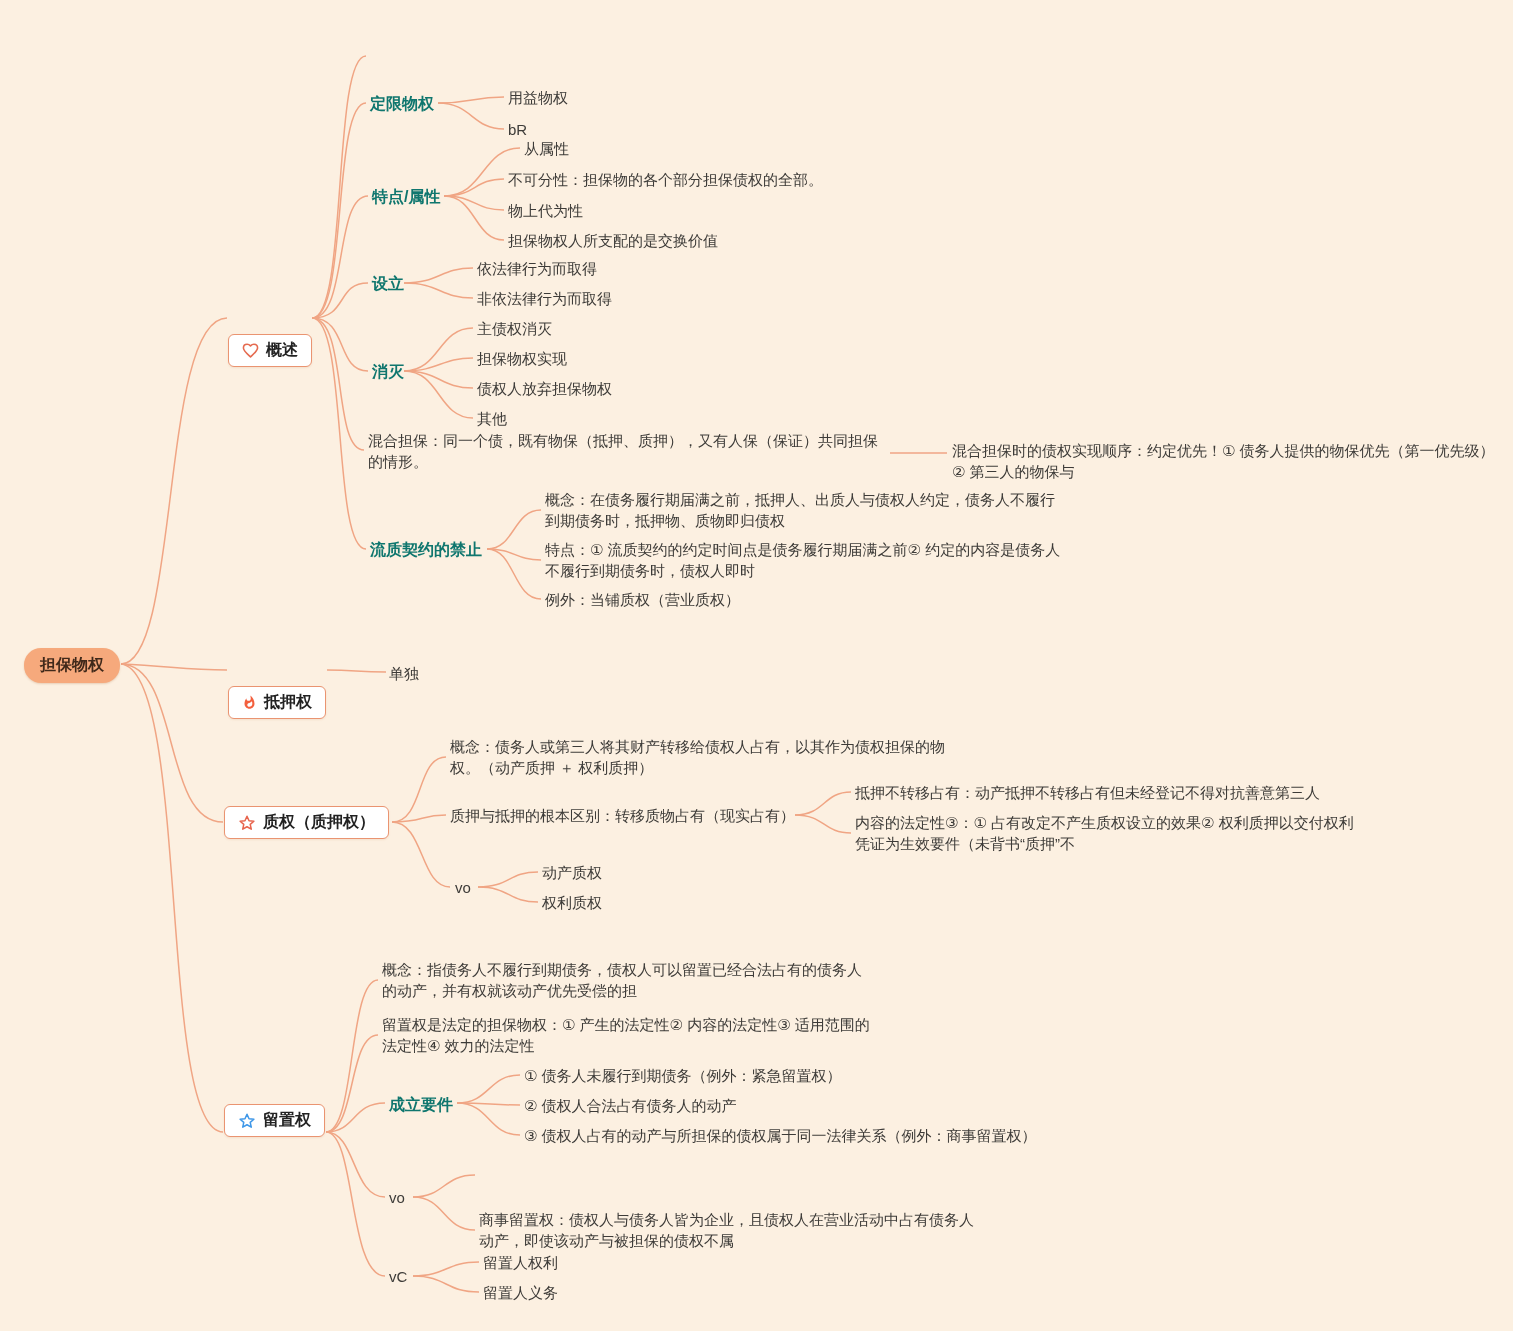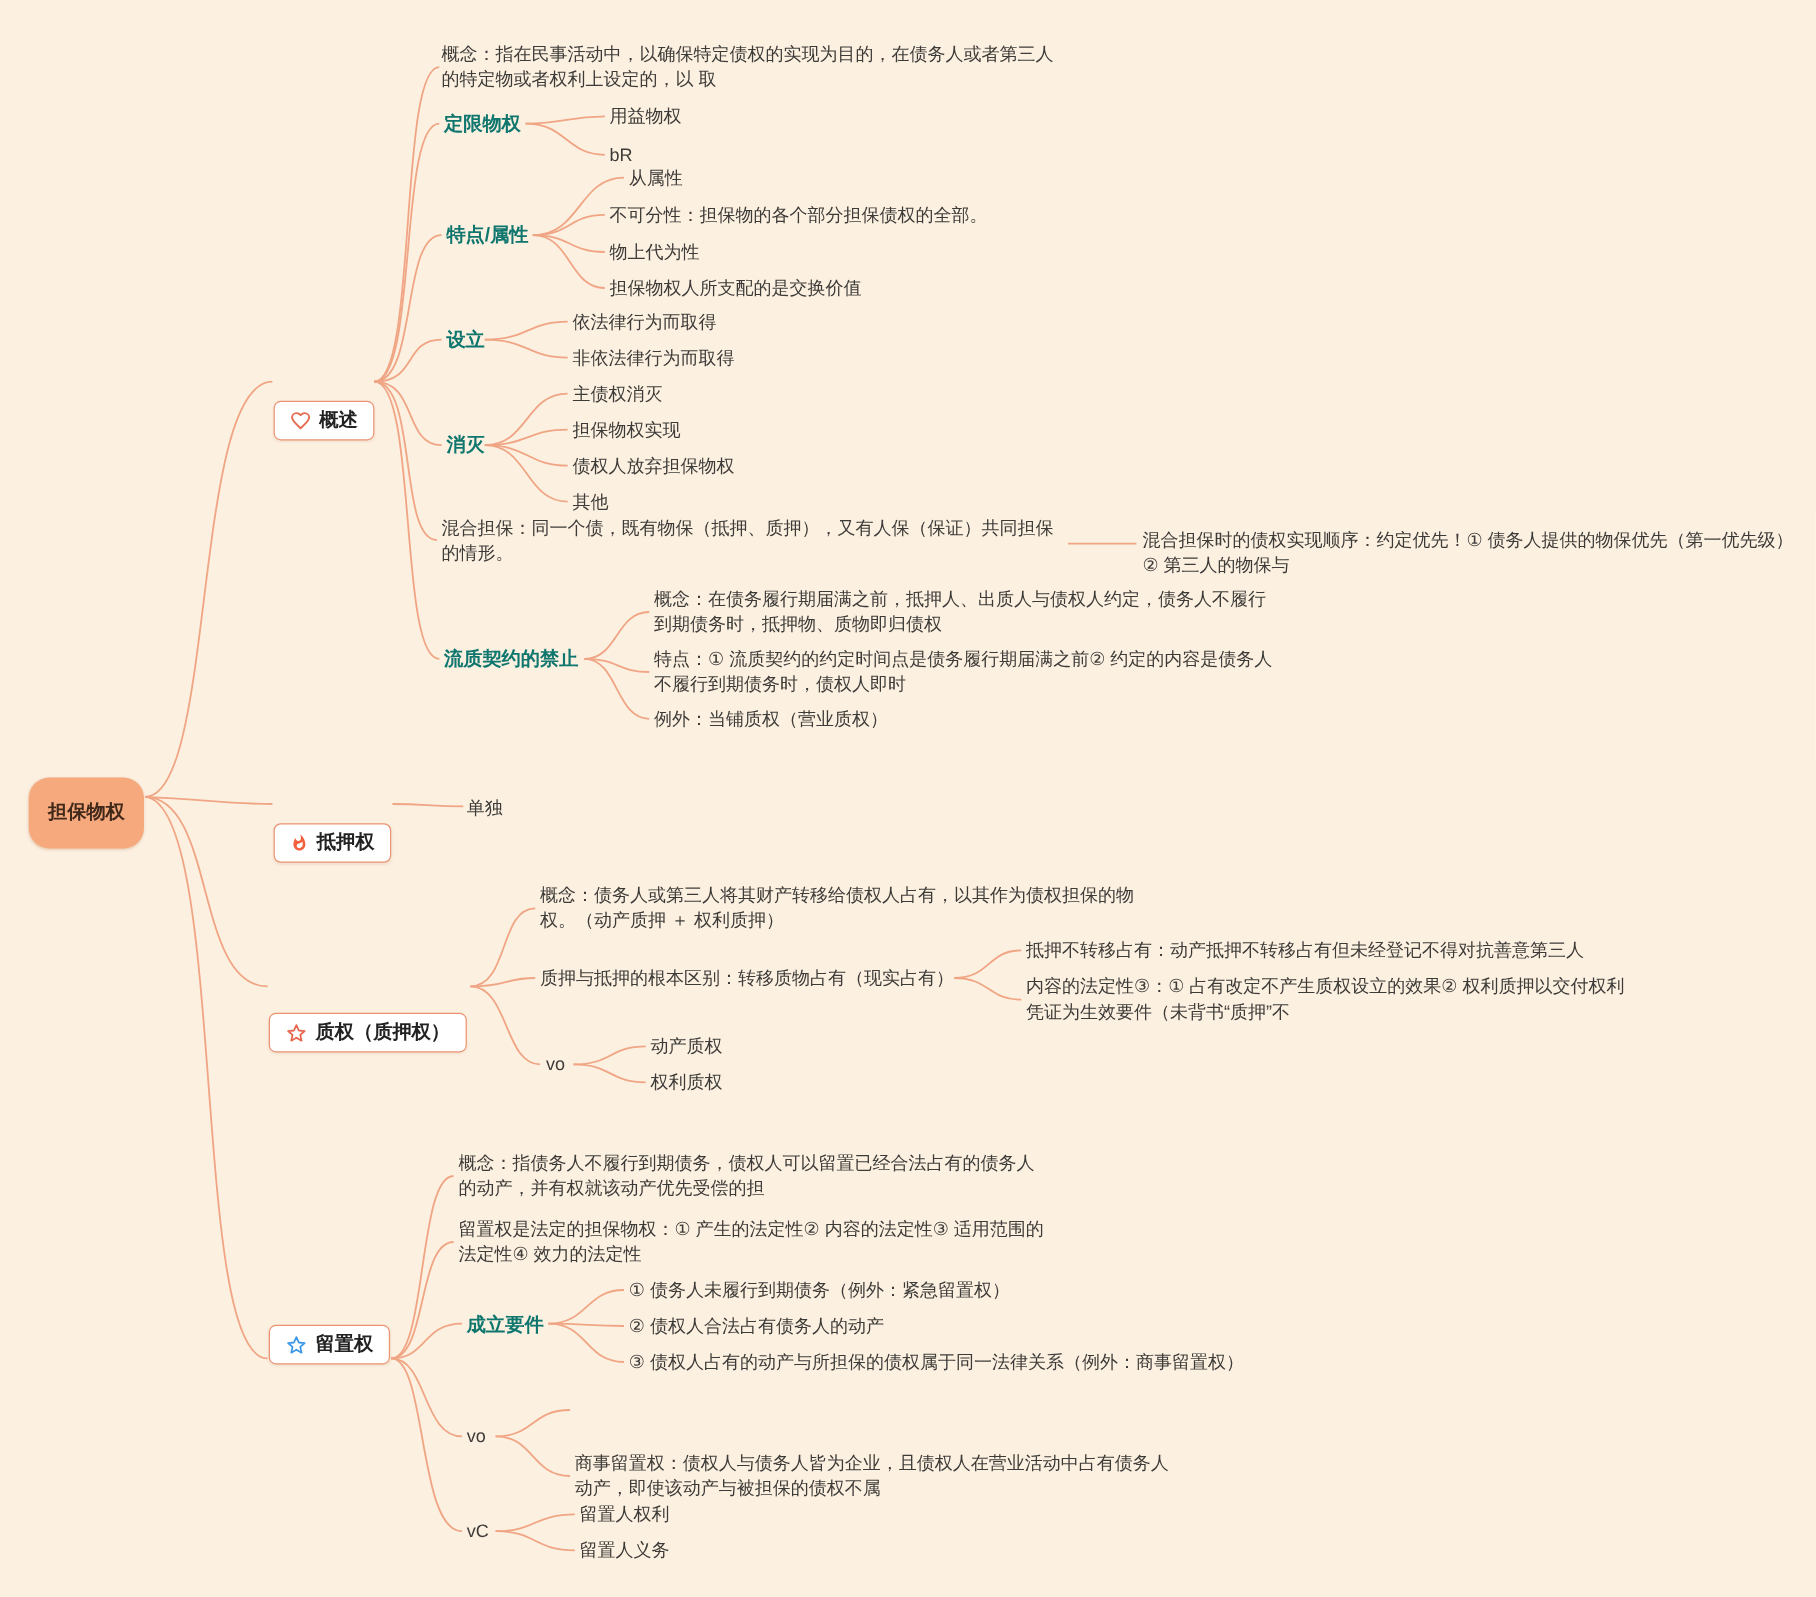--- a/index.html
+++ b/index.html
@@ -1,20 +1,20 @@
 <!DOCTYPE html>
 <html><head>
 <meta charset="utf-8">
 <style>
   html,body{margin:0;padding:0;}
   body{font-family:"Liberation Sans","DejaVu Sans",sans-serif;}
   .canvas{position:relative;width:1513px;height:1331px;background:#fcf0e1;overflow:hidden;}
   .edges{position:absolute;left:0;top:0;}
   .edges path{fill:none;stroke:#f0a584;stroke-width:1.5;}
-  .root{position:absolute;background:#f6a97c;border-radius:17px;padding:19px 16px;
+  .root{position:absolute;background:#f6a97c;border-radius:17px;padding:7px 16px;
         font-size:16px;font-weight:700;color:#40291a;box-shadow:0 1px 2px rgba(180,110,60,.25);}
   .topic{position:absolute;display:flex;align-items:center;gap:7px;background:#ffffff;
          border:1px solid #ea9471;border-radius:6px;padding:5px 13px;font-size:16px;
          font-weight:700;color:#222222;box-shadow:0 1px 2px rgba(180,110,60,.12);margin-top:32px;}
   .topic .icon{display:flex;align-items:center;}
   .leaf{position:absolute;font-size:15px;color:#3d3b38;white-space:nowrap;line-height:21px;}
   .para{position:absolute;font-size:15px;color:#3d3b38;line-height:21px;}
   .sublabel{position:absolute;font-size:16px;font-weight:700;color:#0f766e;white-space:nowrap;line-height:21px;}
 </style>
 </head>
@@ -102,39 +102,38 @@
 
   <div class="topic" style="left:228px;top:654px">
     <span class="icon">
       <svg width="15" height="17" viewBox="0 0 24 24">
           <path d="M13.3.8s.7 2.6.7 4.7c0 2-1.3 3.7-3.4 3.7S7 7.5 7 5.5l.1-.4C5.1 7.5 4 10.6 4 13.9c0 4.4 3.6 8 8 8s8-3.6 8-8C20 8.5 17.2 3.9 13.3.8zM11.7 18.9c-1.8 0-3.2-1.4-3.2-3.1 0-1.6 1-2.7 2.8-3.1 1.8-.4 3.6-1.2 4.6-2.6.4 1.3.6 2.6.6 4 0 2.7-2.2 4.8-4.8 4.8z" fill="#f3603e"></path>
         </svg>
     </span>
     <span>抵押权</span>
   </div>
 
-  <div class="topic" style="left:224px;top:812px">
+  <div class="topic" style="left:224px;top:774px">
     <span class="icon">
       <svg width="18" height="18" viewBox="0 0 24 24">
           <path d="M12 3l2.7 6 6.5.6-4.9 4.3 1.4 6.4L12 17l-5.7 3.3 1.4-6.4L2.8 9.6l6.5-.6z" fill="none" stroke="#e7644d" stroke-width="2" stroke-linejoin="round"></path>
         </svg>
     </span>
     <span>质权（质押权）</span>
   </div>
 
   <div class="topic" style="left:224px;top:1072px">
     <span class="icon">
       <svg width="18" height="18" viewBox="0 0 24 24">
           <path d="M12 3l2.7 6 6.5.6-4.9 4.3 1.4 6.4L12 17l-5.7 3.3 1.4-6.4L2.8 9.6l6.5-.6z" fill="none" stroke="#3e97e8" stroke-width="2" stroke-linejoin="round"></path>
         </svg>
     </span>
     <span>留置权</span>
   </div>
 
-  <div class="para" style="left:368px;top:35px;width:515px">概念：指在民事活动中，以确保特定债权的实现为目的，在债务人或者第三人的特定物或者权利上设定的，以 取</div>
   <div class="sublabel" style="left:370px;top:93px">定限物权</div>
   <div class="leaf" style="left:508px;top:87px">用益物权</div>
   <div class="leaf" style="left:508px;top:119px">bR</div>
   <div class="sublabel" style="left:372px;top:186px">特点/属性</div>
   <div class="leaf" style="left:524px;top:138px">从属性</div>
   <div class="leaf" style="left:508px;top:169px">不可分性：担保物的各个部分担保债权的全部。</div>
   <div class="leaf" style="left:508px;top:200px">物上代为性</div>
   <div class="leaf" style="left:508px;top:230px">担保物权人所支配的是交换价值</div>
   <div class="sublabel" style="left:372px;top:273px">设立</div>
   <div class="leaf" style="left:477px;top:258px">依法律行为而取得</div>

